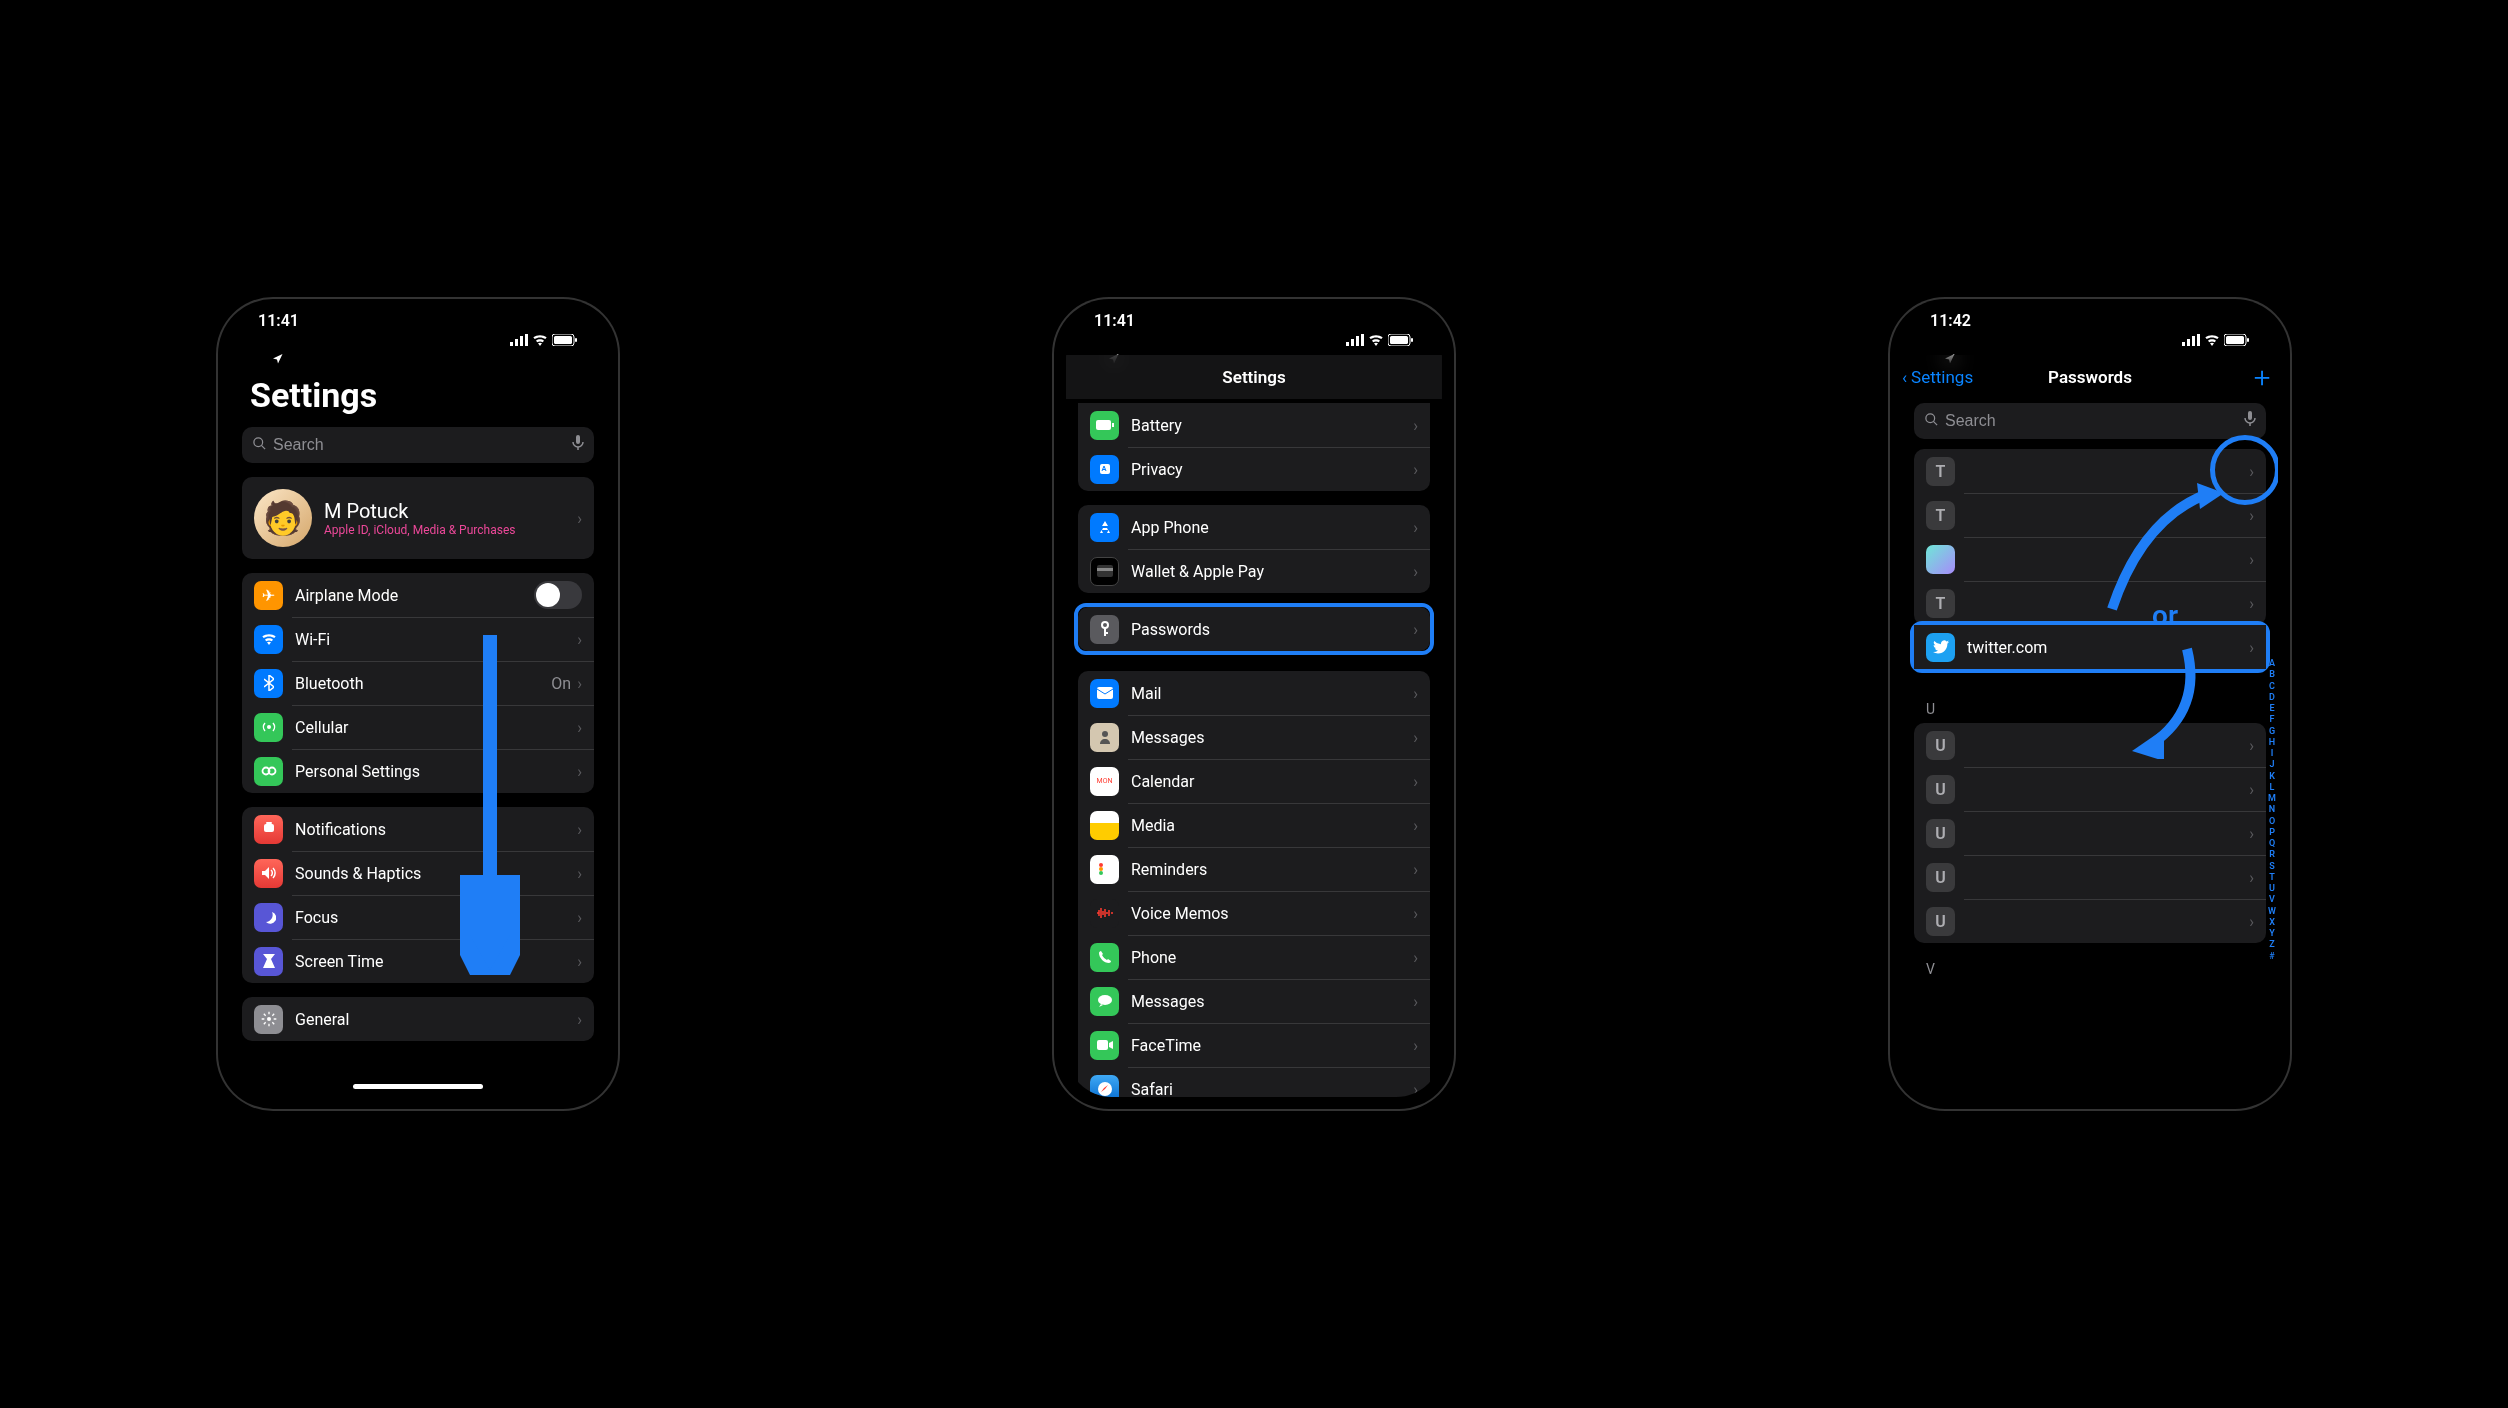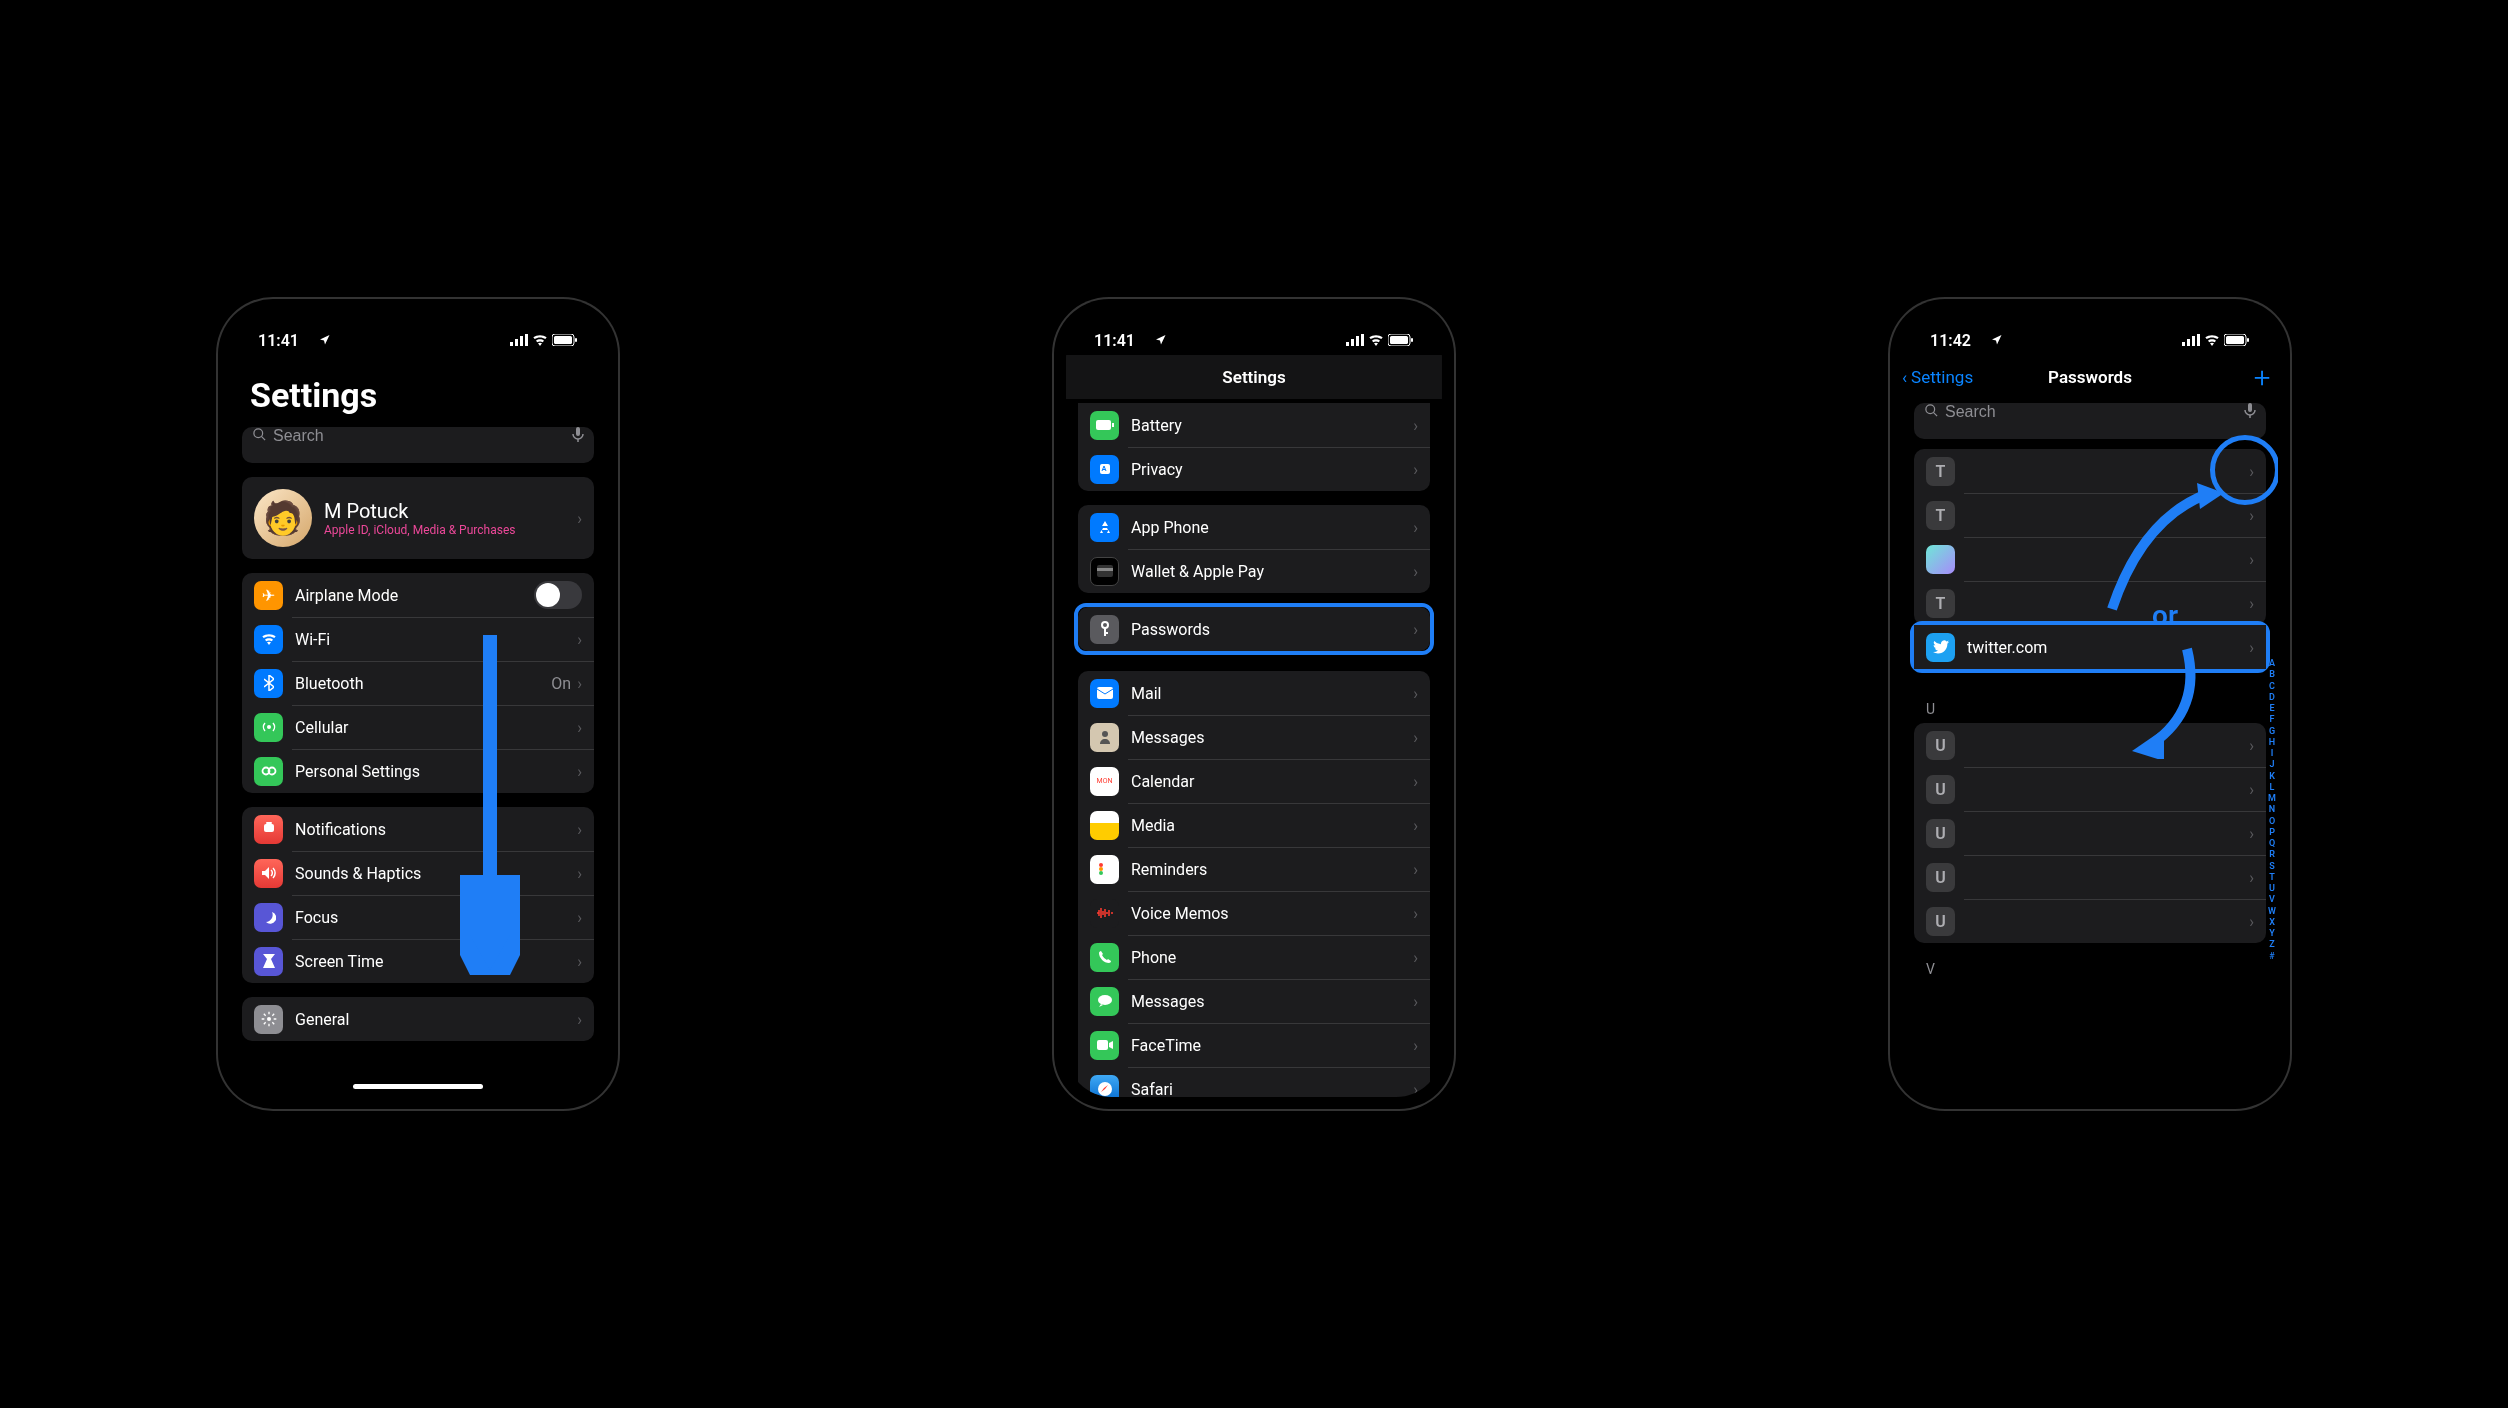--- a/index.html
+++ b/index.html
@@ -44,21 +44,21 @@
   }
   .status-bar {
     display: flex;
     justify-content: space-between;
     align-items: center;
     padding: 14px 28px 0;
     height: 44px;
     font-size: 16px;
     font-weight: 600;
   }
-  .status-left { display: flex; align-items: center; gap: 20px; }
+  .status-left { display: flex; align-items: center; gap: 20px; flex-direction: column; }
   .status-right { display: flex; align-items: center; gap: 4px; }
   .content {
     padding: 0 12px;
     height: calc(100% - 44px);
     overflow: hidden;
     position: relative;
   }
   .big-title {
     font-size: 34px;
     font-weight: 700;
@@ -89,21 +89,21 @@
     right: 14px;
     color: #0a84ff;
     font-size: 28px;
     font-weight: 300;
   }
   .search-bar {
     background: #1c1c1e;
     border-radius: 10px;
     height: 36px;
     display: flex;
-    align-items: flex-start;
+    align-items: center;
     padding: 0 10px;
     color: #8e8e93;
     gap: 6px;
   }
   .search-bar input {
     background: transparent;
     border: none;
     color: #fff;
     font-size: 16px;
     flex: 1;

